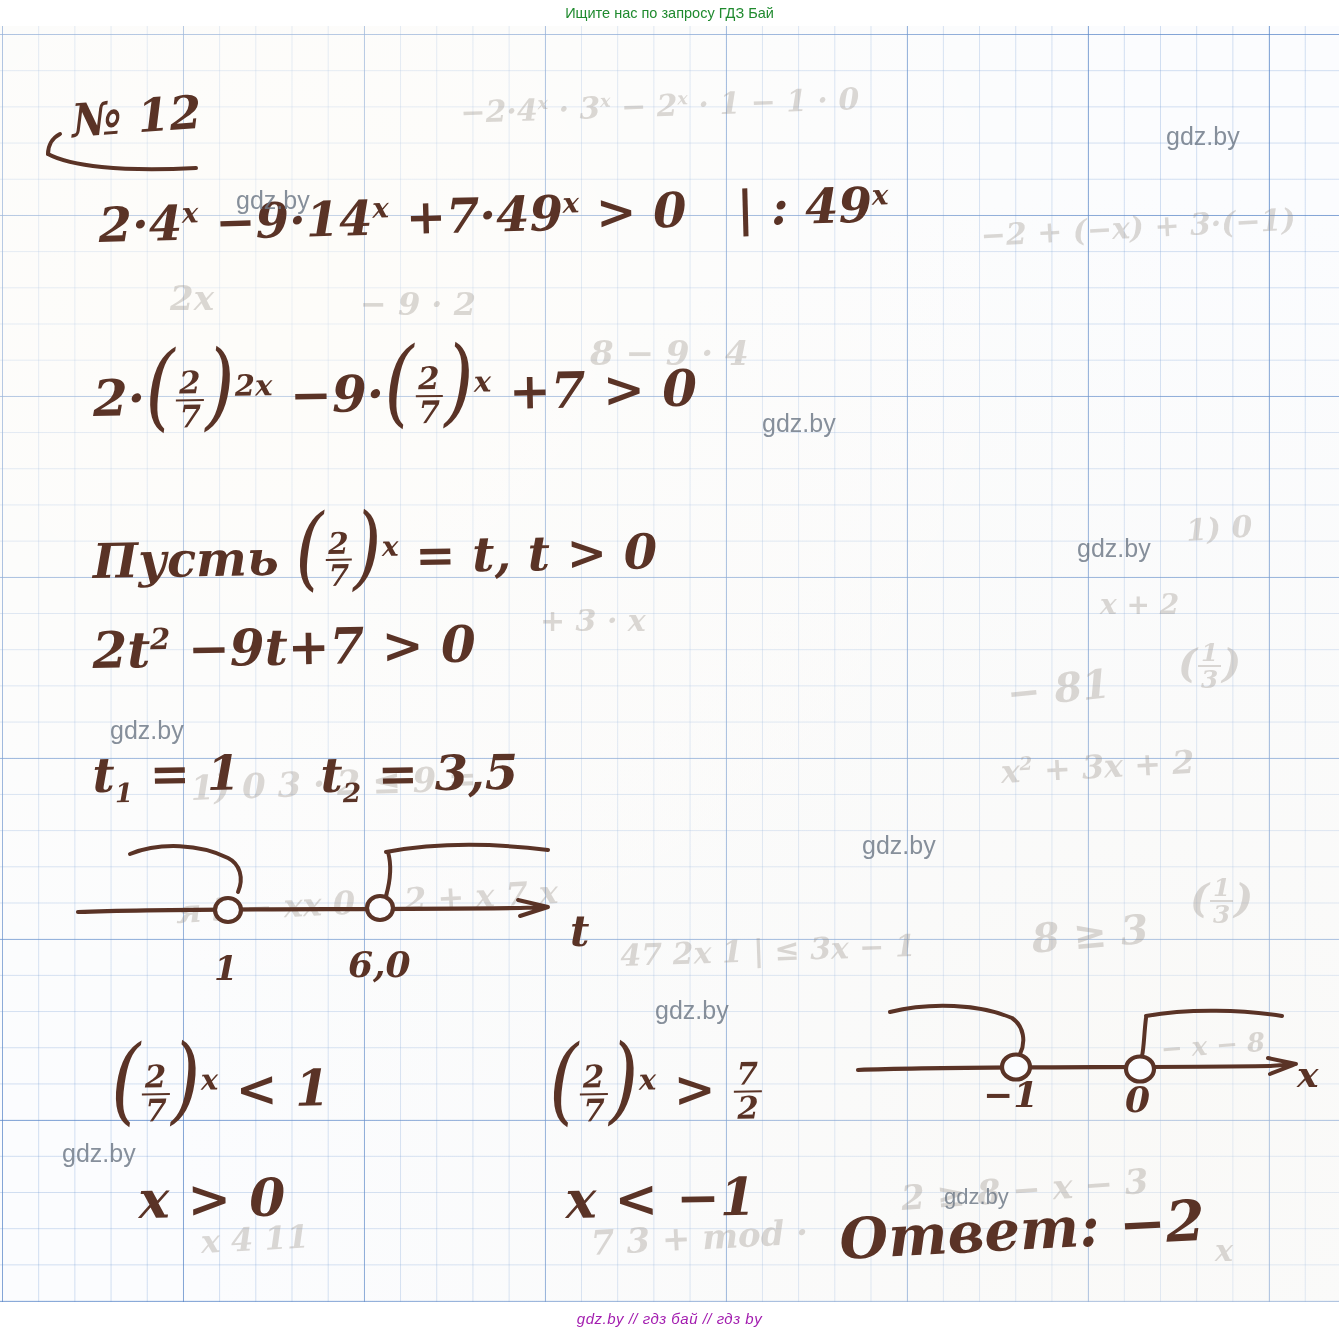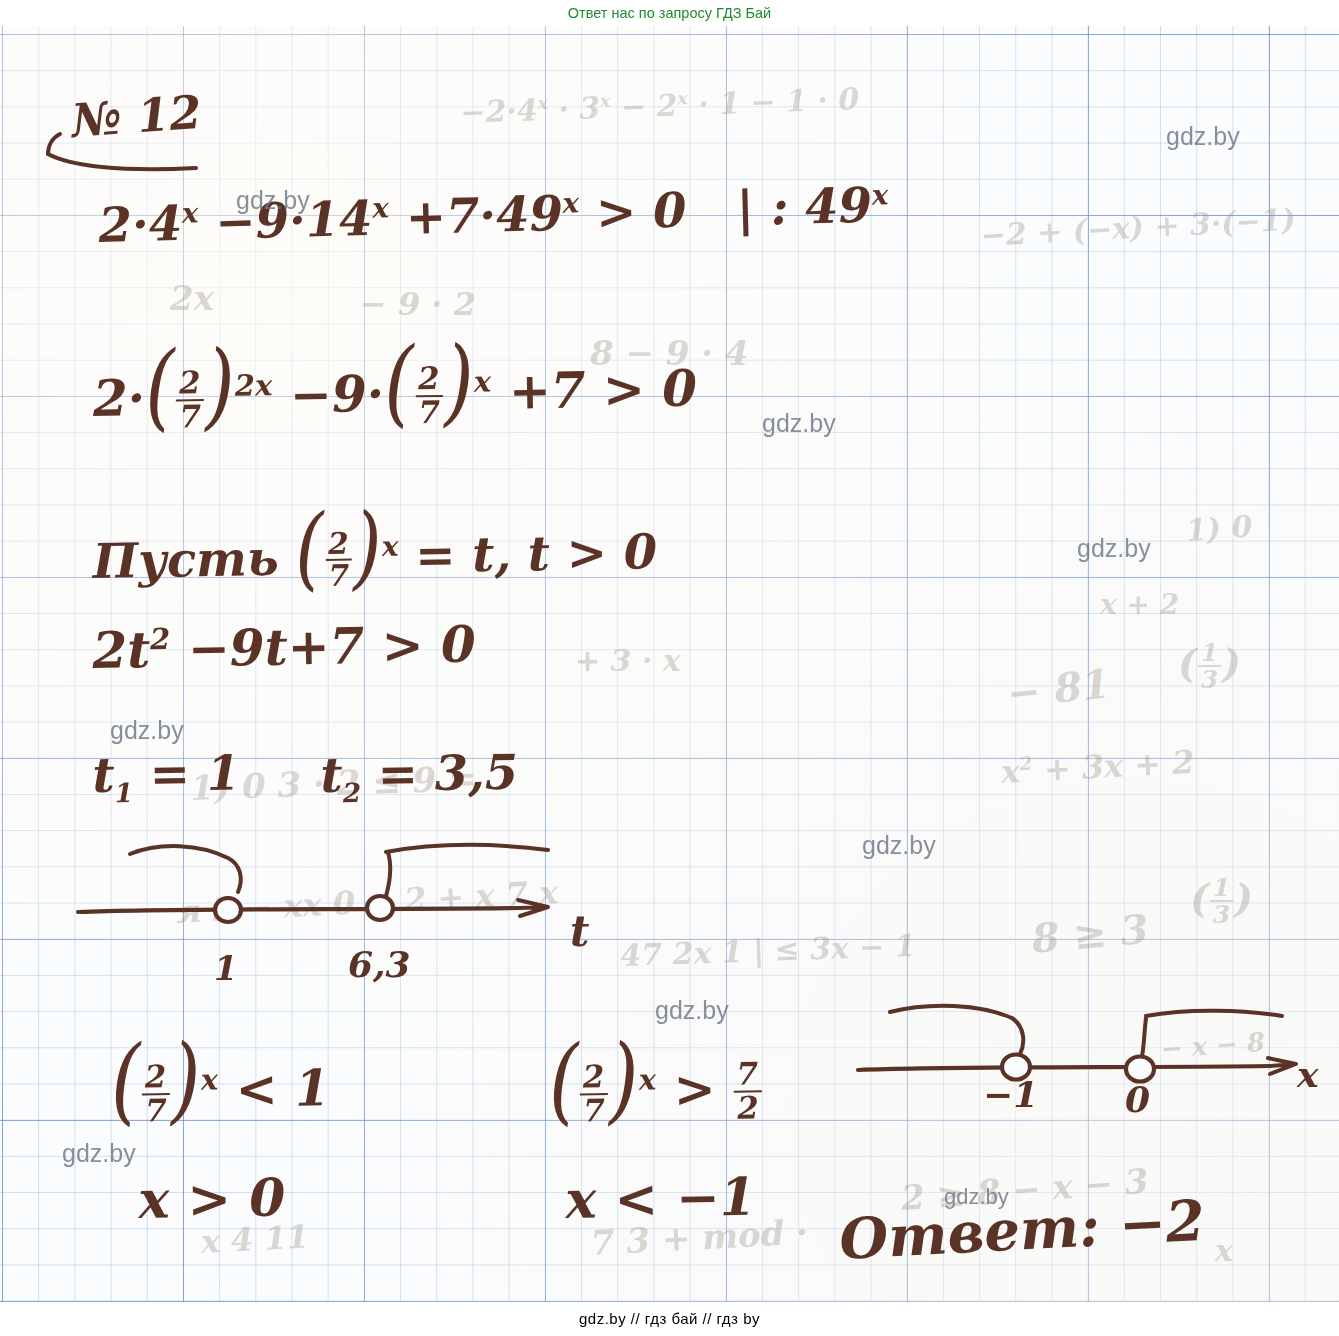--- a/index.html
+++ b/index.html
@@ -30,24 +30,25 @@
   }
 
   
   .bottom-banner {
     position: absolute;
     bottom: 0; left: 0;
     width: 1339px;
     height: 34px;
     text-align: center;
     font-size: 15px;
-    color: #000000;
+    color: #a21caf;
     line-height: 34px;
     letter-spacing: .5px;
     z-index: 40;
+    font-style: italic;
   }
 
   
   .page {
     position: absolute;
     top: 26px; left: 0;
     width: 1339px;
     height: 1276px;
     background: #fbfcfe;
     overflow: hidden;
@@ -153,36 +154,36 @@
     top: 0; left: 0;
     width: 1339px;
     height: 1276px;
     pointer-events: none;
     z-index: 20;
   }
 </style>
 </head>
 <body>
 
-<div class="top-banner">Ответ нас по запросу ГДЗ Бай</div>
+<div class="top-banner">Ищите нас по запросу ГДЗ Бай</div>
 
 <div class="page">
   <div class="grid-small"></div>
   <div class="grid-large"></div>
   <div class="paper-tint"></div>
 
   <div class="ghost" style="left:460px; top:72px; font-size:30px; transform:rotate(-2deg);">−2·4<sup class="e">x</sup> · 3<sup class="e">x</sup> − 2<sup class="e">x</sup> · 1 − 1 · 0</div>
   <div class="ghost" style="left:980px; top:195px; font-size:30px; transform:rotate(-3deg);">−2 + (−x) + 3·(−1)</div>
   <div class="ghost" style="left:170px; top:255px; font-size:34px;">2x</div>
   <div class="ghost" style="left:360px; top:262px; font-size:32px;">− 9 · 2</div>
   <div class="ghost" style="left:590px; top:310px; font-size:34px;">8 − 9 · 4</div>
   <div class="ghost" style="left:1185px; top:490px; font-size:30px; transform:rotate(-4deg);">1) 0</div>
   <div class="ghost" style="left:1100px; top:565px; font-size:28px;">x + 2</div>
   <div class="ghost" style="left:1000px; top:730px; font-size:32px; transform:rotate(-3deg);">x<sup class="e">2</sup> + 3x + 2</div>
-  <div class="ghost" style="left:540px; top:620px; font-size:30px;margin-left:35px;">+ 3 · x</div>
+  <div class="ghost" style="left:540px; top:580px; font-size:30px;">+ 3 · x</div>
   <div class="ghost" style="left:1178px; top:615px; font-size:40px;">(<span class="frac">
         <span class="num">1</span>
         <span class="den">3</span>
       </span>)</div>
   <div class="ghost" style="left:1005px; top:648px; font-size:40px; transform:rotate(-6deg);">− 81</div>
   <div class="ghost" style="left:190px; top:745px; font-size:34px; transform:rotate(-2deg);">1) 0 3 · 2 ≤ 9 =</div>
   <div class="ghost" style="left:1190px; top:850px; font-size:40px;">(<span class="frac">
         <span class="num">1</span>
         <span class="den">3</span>
       </span>)</div>
@@ -235,21 +236,21 @@
     <span>t</span><sub class="e">1</sub>
     <span>= 1</span>
   </div>
   <div class="hw" style="left:320px; top:725px; font-size:48px; transform:rotate(-1deg);">
     <span>t</span><sub class="e">2</sub>
     <span>= 3,5</span>
   </div>
 
   <div class="hw" style="left:570px; top:885px; font-size:42px;">t</div>
   <div class="hw" style="left:214px; top:925px; font-size:34px;">1</div>
-  <div class="hw" style="left:348px; top:920px; font-size:36px;">6,3</div>
+  <div class="hw" style="left:348px; top:920px; font-size:36px;">6,0</div>
 
   <div class="hw" style="left:110px; top:1018px; font-size:50px; transform:rotate(-1deg);">
     <span class="paren">(</span><span class="frac">
         <span class="num">2</span>
         <span class="den">7</span>
       </span><span class="paren">)</span><sup class="e">x</sup>
     <span>&lt; 1</span>
   </div>
 
   <div class="hw" style="left:548px; top:1018px; font-size:50px; transform:rotate(-1deg);">

